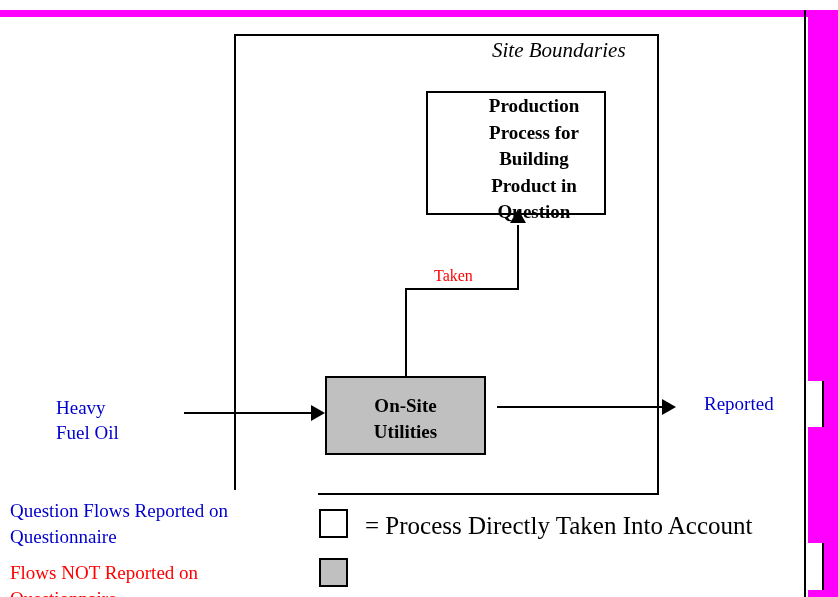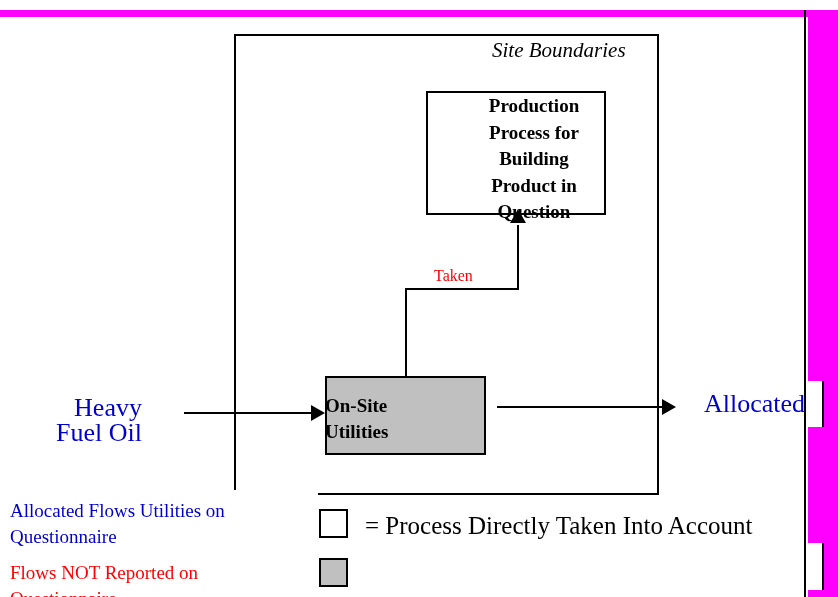--- a/index.html
+++ b/index.html
@@ -115,21 +115,21 @@
     left: 325px; top: 366px;
     width: 161px; height: 79px;
     border: 2px solid #000000;
     background: var(--gray-fill, #c0c0c0);
     box-sizing: border-box;
   }
   .utilities-box-text {
     position: absolute;
     left: 325px; top: 383px;
     width: 161px;
-    text-align: left;
+    text-align: center;
     font-weight: bold;
     font-size: 19px;
     line-height: 26px;
     color: #000000;
     white-space: pre-line;
   }
 
   
   .hline { position: absolute; height: 2px; background: #000000; }
   .vline { position: absolute; width: 2px; background: #000000; }
@@ -154,24 +154,23 @@
     position: absolute;
     left: 434px; top: 257px;
     font-size: 16px;
     color: var(--not-reported-color, #ff0000);
     white-space: nowrap;
   }
 
   
   .flow-label {
     position: absolute;
-    font-size: 26px;
+    font-size: 19px;
     line-height: 25px;
     white-space: pre-line;
-    text-align: right;
   }
   .flow-heavy-fuel-oil {
     left: 56px; top: 385px;
     color: var(--reported-color, #0000cc);
   }
   .flow-emissions {
     left: 704px; top: 381px;
     color: var(--reported-color, #0000cc);
   }
 
@@ -239,23 +238,23 @@
   <div class="arrowhead-up" style="left:510px; top:199px;"></div>
   <div class="steam-label">Taken</div>
 
   <div class="hline" style="left:184px; top:402px; width:131px;"></div>
   <div class="arrowhead-right" style="left:311px; top:395px;"></div>
   <div class="flow-label flow-heavy-fuel-oil">Heavy
 Fuel Oil</div>
 
   <div class="hline" style="left:497px; top:396px; width:167px;"></div>
   <div class="arrowhead-right" style="left:662px; top:389px;"></div>
-  <div class="flow-label flow-emissions">Allocated</div>
-
-  <div class="key-entry key-allocated">Allocated Flows Utilities on
+  <div class="flow-label flow-emissions">Reported</div>
+
+  <div class="key-entry key-allocated">Question Flows Reported on
 Questionnaire</div>
   <div class="key-entry key-not-reported">Flows NOT Reported on
 Questionnaire</div>
 
   <div class="legend-swatch legend-swatch-white"></div>
   <div class="legend-text legend-text-1">= Process Directly Taken Into Account</div>
 
   <div class="legend-swatch legend-swatch-gray"></div>
 
 </div>

